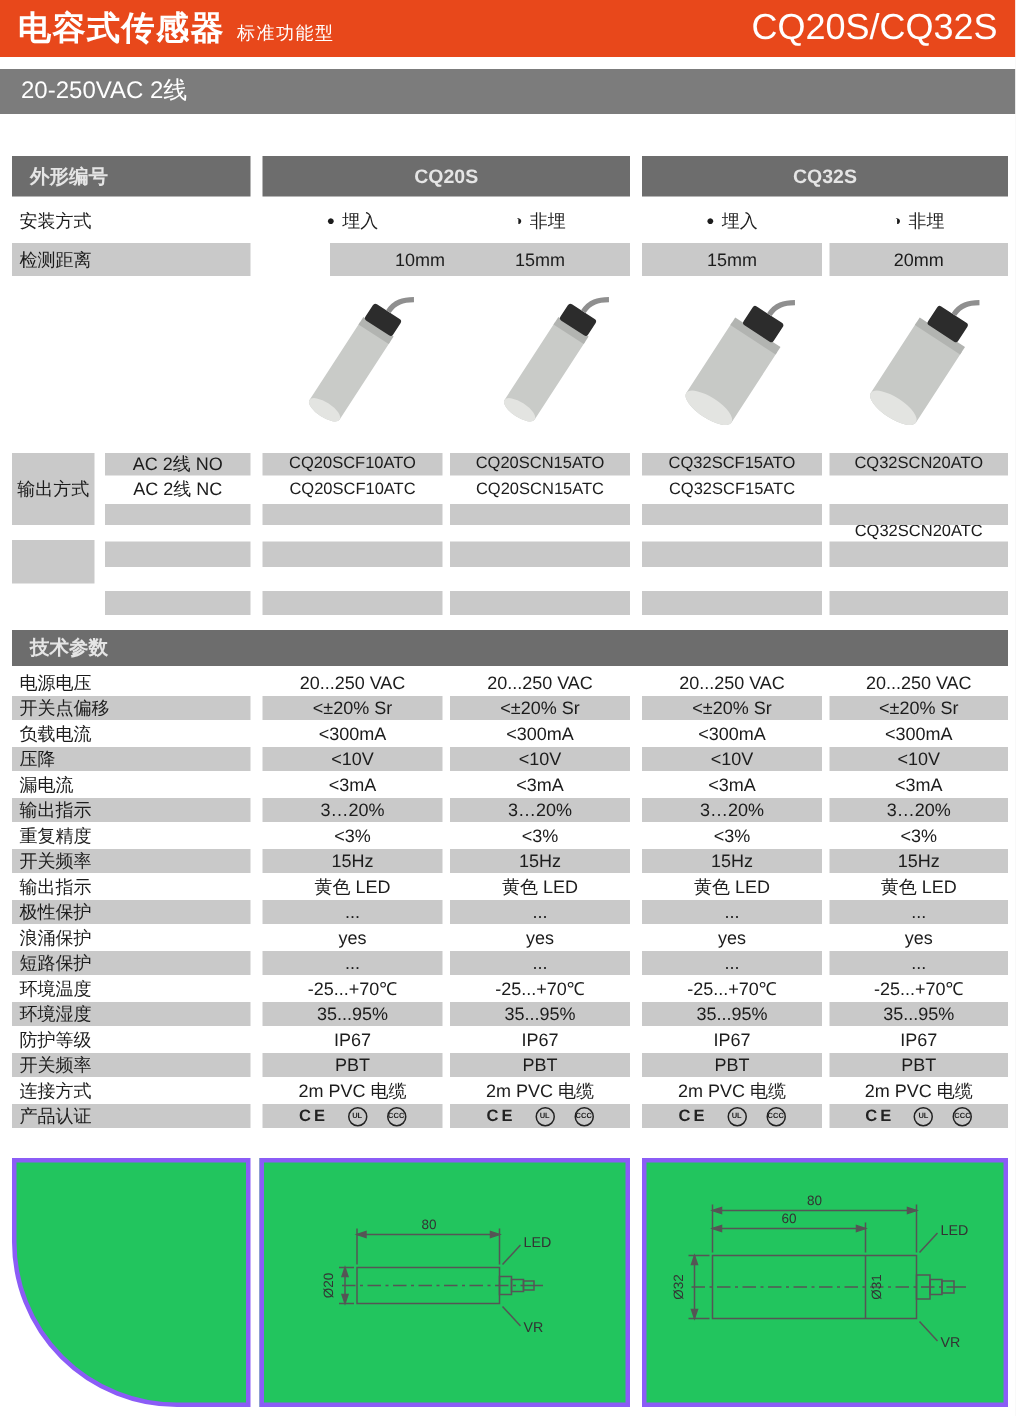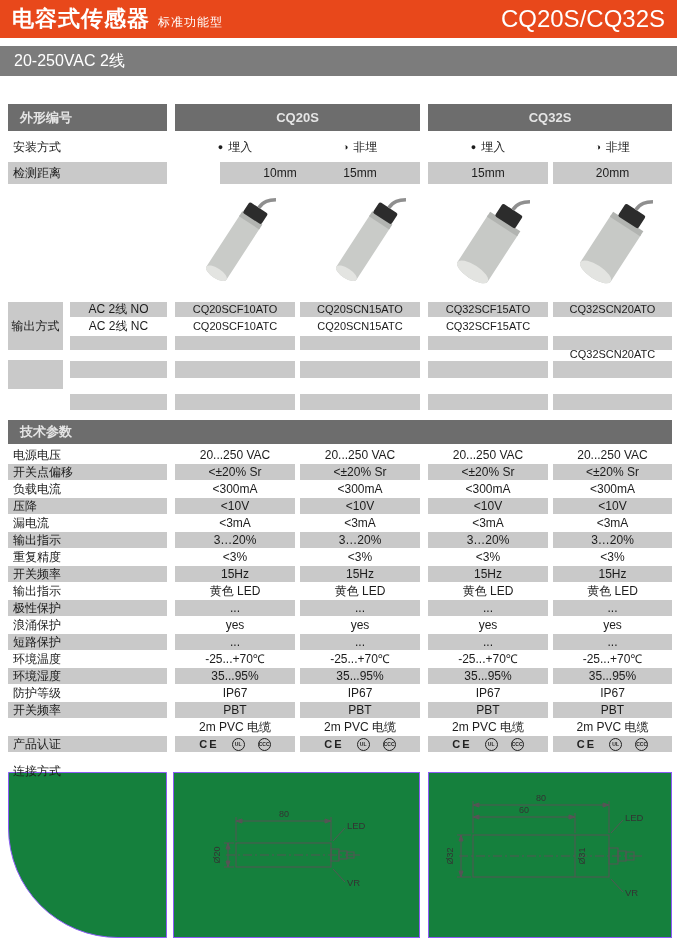--- a/index.html
+++ b/index.html
@@ -31,21 +31,21 @@
   .model { font-size:11px; }
 
   
   .certs { display:flex; align-items:center; justify-content:center; gap:13px; }
   .ce { font-size:11px; font-weight:bold; letter-spacing:2px; color:#222; }
   .ring { display:inline-flex; align-items:center; justify-content:center;
           width:13px; height:13px; border:1.3px solid #222; border-radius:50%;
           font-size:5px; font-weight:bold; color:#222; letter-spacing:0; }
 
   
-  .box { position:absolute; border:1px solid #8b5cf6; background:#15803d; }
+  .box { position:absolute; border:3px solid #8b5cf6; background:#22c55e; }
   .box.round { border-radius:0 0 0 110px; }
   svg text { font-family:"Liberation Sans", sans-serif; }
 </style>
 </head>
 <body>
 
 <div class="page">
 
   <div class="abs hdr" style="background: rgb(232, 72, 27);">
     <div class="hdr-title">
@@ -279,21 +279,21 @@
     <div class="cell lab " style="left: 8px; top: 685px; width: 159px; height: 16px; line-height: 16px;">防护等级</div>
     <div class="cell " style="left: 175px; top: 685px; width: 120px; height: 16px; line-height: 16px;">IP67</div>
     <div class="cell " style="left: 300px; top: 685px; width: 120px; height: 16px; line-height: 16px;">IP67</div>
     <div class="cell " style="left: 428px; top: 685px; width: 120px; height: 16px; line-height: 16px;">IP67</div>
     <div class="cell " style="left: 553px; top: 685px; width: 119px; height: 16px; line-height: 16px;">IP67</div>
     <div class="cell lab gray" style="left: 8px; top: 702px; width: 159px; height: 16px; line-height: 16px;">开关频率</div>
     <div class="cell gray" style="left: 175px; top: 702px; width: 120px; height: 16px; line-height: 16px;">PBT</div>
     <div class="cell gray" style="left: 300px; top: 702px; width: 120px; height: 16px; line-height: 16px;">PBT</div>
     <div class="cell gray" style="left: 428px; top: 702px; width: 120px; height: 16px; line-height: 16px;">PBT</div>
     <div class="cell gray" style="left: 553px; top: 702px; width: 119px; height: 16px; line-height: 16px;">PBT</div>
-    <div class="cell lab " style="left: 8px; top: 719px; width: 159px; height: 16px; line-height: 16px; margin-top: 44px;">连接方式</div>
+    <div class="cell lab " style="left: 8px; top: 719px; width: 159px; height: 16px; line-height: 16px;">连接方式</div>
     <div class="cell " style="left: 175px; top: 719px; width: 120px; height: 16px; line-height: 16px;">2m PVC 电缆</div>
     <div class="cell " style="left: 300px; top: 719px; width: 120px; height: 16px; line-height: 16px;">2m PVC 电缆</div>
     <div class="cell " style="left: 428px; top: 719px; width: 120px; height: 16px; line-height: 16px;">2m PVC 电缆</div>
     <div class="cell " style="left: 553px; top: 719px; width: 119px; height: 16px; line-height: 16px;">2m PVC 电缆</div>
     <div class="cell lab gray" style="left: 8px; top: 736px; width: 159px; height: 16px; line-height: 16px;">产品认证</div>
     <div class="cell gray" style="left: 175px; top: 736px; width: 120px; height: 16px; line-height: 16px; display: flex; align-items: center; justify-content: center;">
       <span class="certs">
         <span class="ce">CE</span>
         <span class="ring">UL</span>
         <span class="ring">CCC</span>

